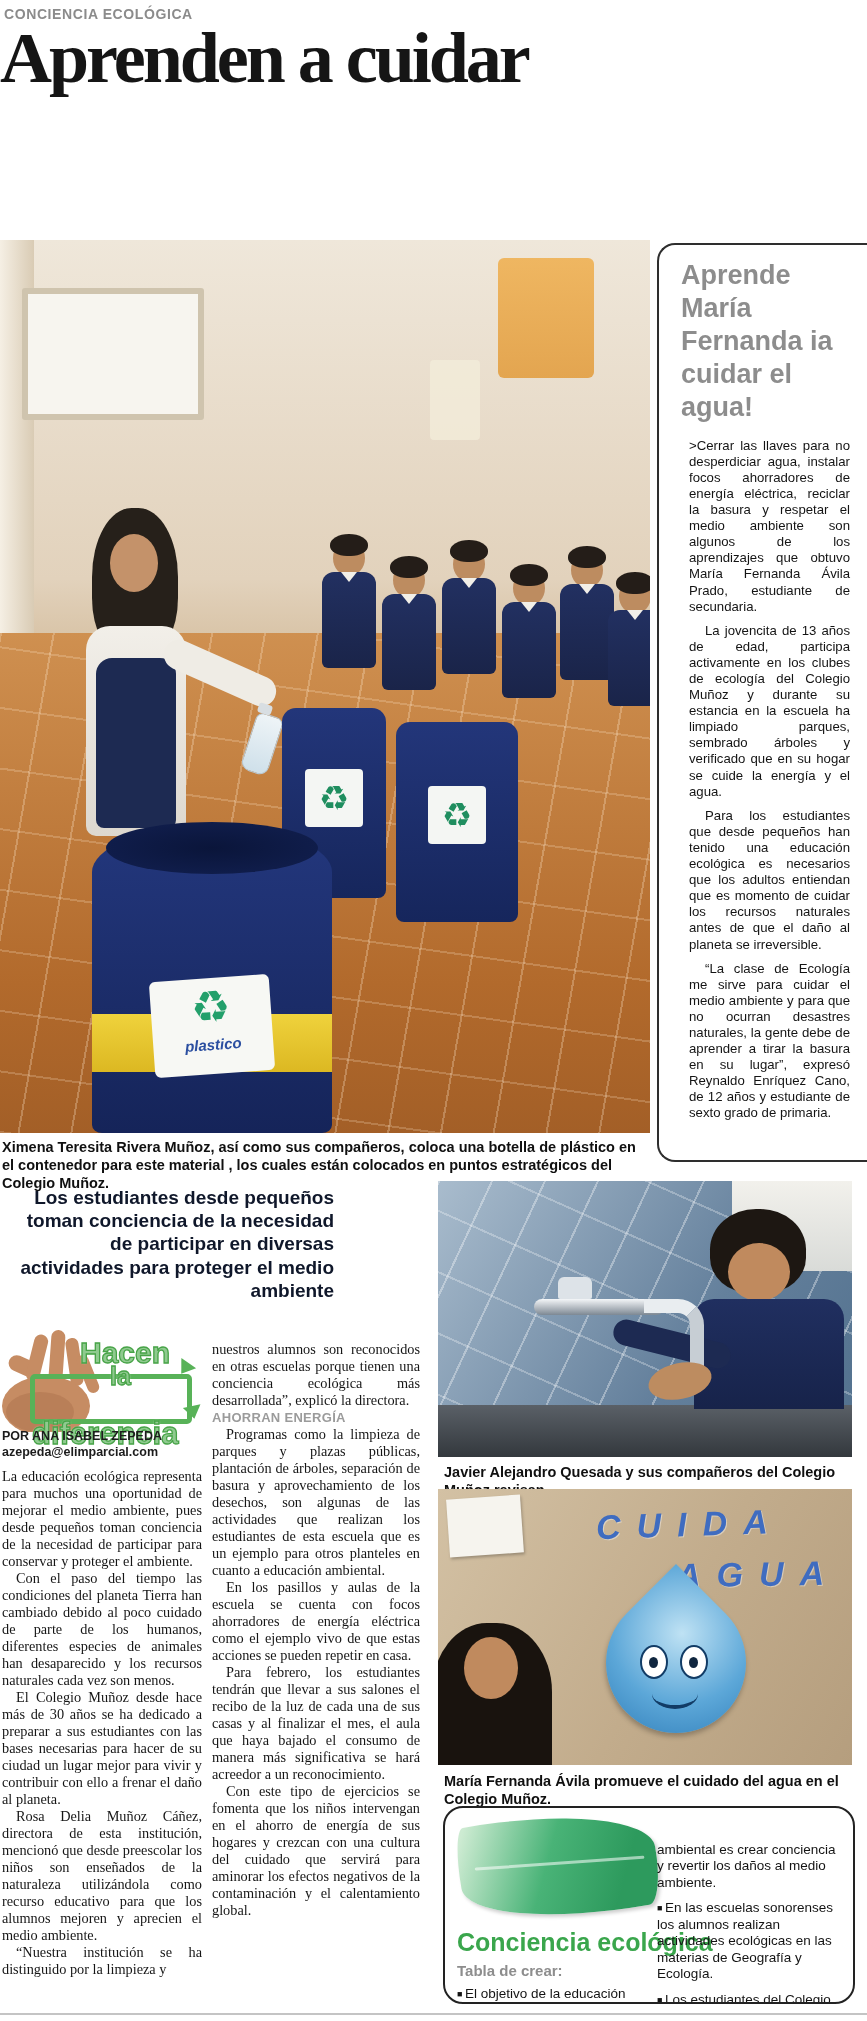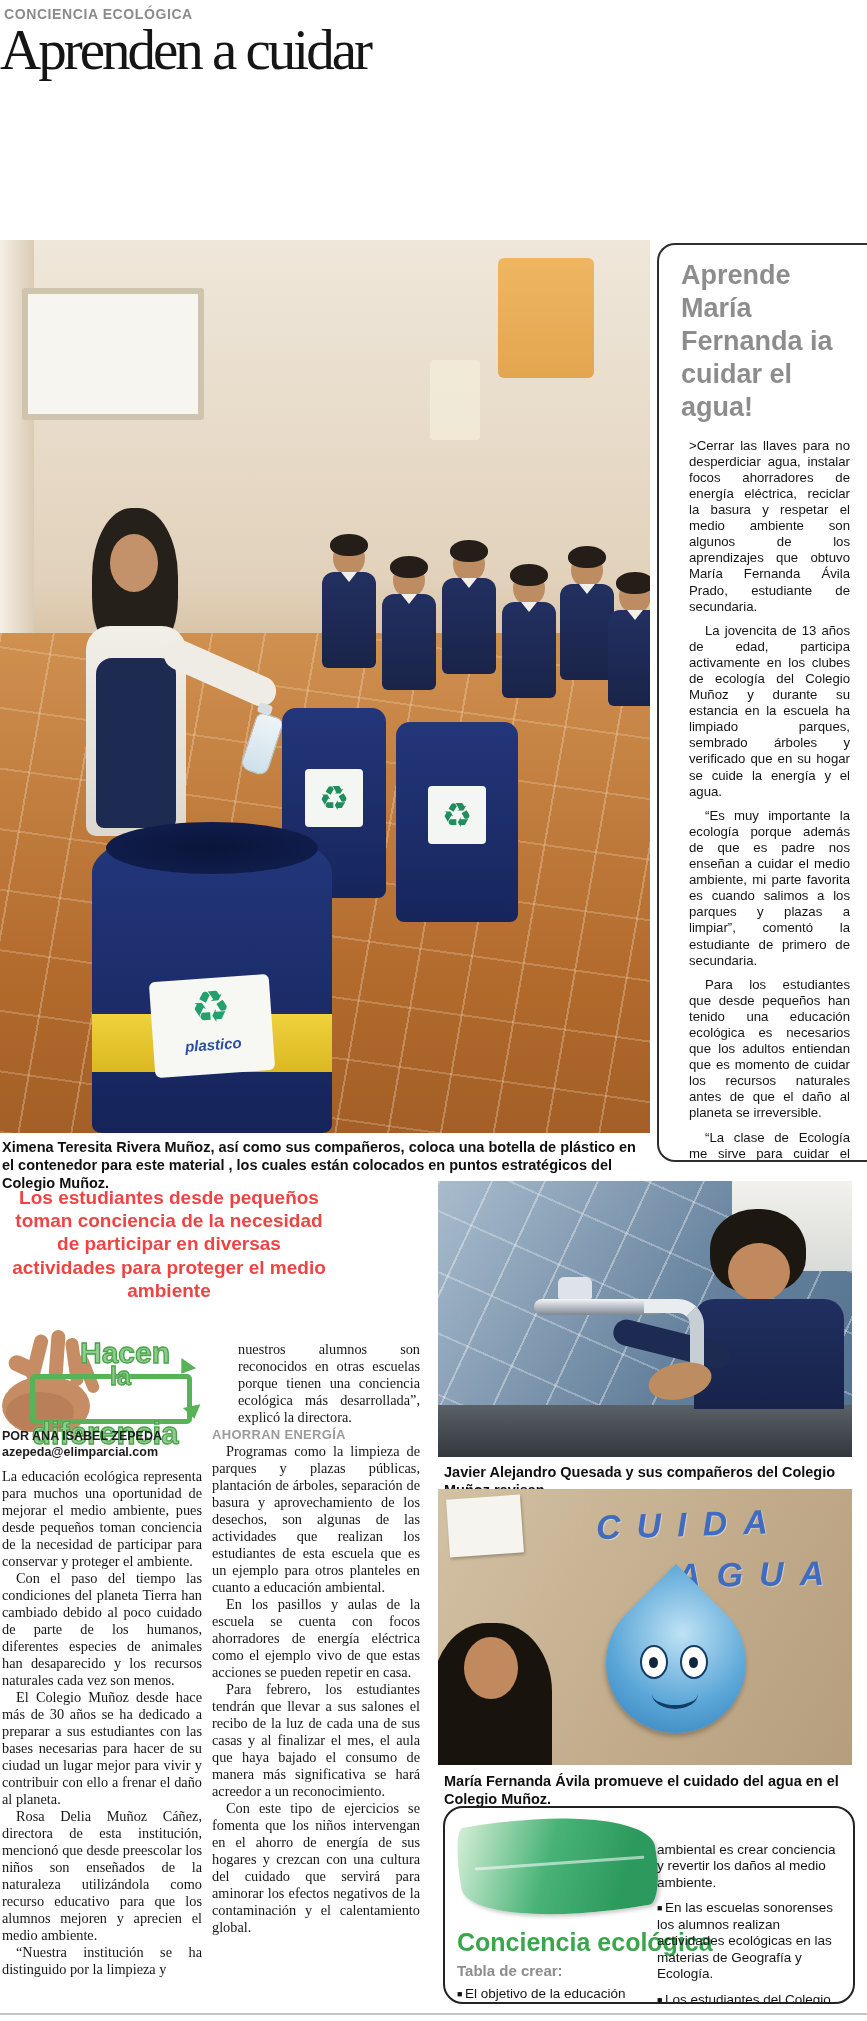--- a/index.html
+++ b/index.html
@@ -2,22 +2,22 @@
 <html><head>
 <meta charset="utf-8">
 <style>
   html,body{margin:0;padding:0;background:#e9e9e9;}
   .page{position:relative;width:867px;height:2021px;background:#fff;overflow:hidden;
         font-family:"Liberation Sans",sans-serif;color:#1a1a1a;}
   .abs{position:absolute;}
 
   
   .kicker{left:4px;top:6px;font-size:14px;font-weight:bold;color:#8b8b8b;letter-spacing:.6px;}
-  .headline{left:0;top:18px;width:860px;font-family:"Liberation Serif",serif;font-weight:normal;
-            font-size:57px;line-height:1.12;letter-spacing:-3px;color:#151515;white-space:nowrap;}
+  .headline{left:0;top:18px;width:860px;font-family:"Liberation Serif",serif;font-weight:bold;
+            font-size:72px;line-height:1.12;letter-spacing:-3px;color:#151515;white-space:nowrap;}
 
   
   .photo-main{left:0;top:240px;width:650px;height:893px;background:linear-gradient(#efe7da 0%,#e2d2bc 38%,#d8c3a6 45%);overflow:hidden;}
   .pm-doorstrip{position:absolute;left:0;top:0;width:34px;height:60%;background:linear-gradient(90deg,#f5efe4,#d9cbb4);}
   .pm-board{position:absolute;left:22px;top:48px;width:170px;height:120px;background:#f7f5ef;border:6px solid #cfc4ae;border-radius:3px;}
   .pm-poster{position:absolute;left:498px;top:18px;width:96px;height:120px;background:linear-gradient(#efae4c,#e29b3a);border-radius:6px;opacity:.85;}
   .pm-poster2{position:absolute;left:430px;top:120px;width:50px;height:80px;background:#f3ecd9;border-radius:4px;opacity:.8;}
   .pm-floor{position:absolute;left:0;top:44%;width:100%;height:56%;
       background:
         repeating-linear-gradient(100deg,rgba(255,235,210,.28) 0 2px,transparent 2px 52px),
@@ -52,22 +52,22 @@
   .sb-p{font-size:13.2px;line-height:1.22;text-align:justify;margin:8px;color:#141414;}
   .sb-p + .sb-p{text-indent:16px;}
 
   
   .cap{font-weight:bold;font-size:14.5px;line-height:1.25;color:#101010;}
   .cap-main{left:2px;top:1138px;width:648px;}
   .cap-a{left:444px;top:1463px;width:412px;}
   .cap-b{left:444px;top:1772px;width:412px;}
 
   
-  .deck{left:4px;top:1186px;width:330px;text-align:center;font-weight:bold;font-size:19px;
-        line-height:1.22;color:#ef4444;}
+  .deck{left:4px;top:1186px;width:330px;text-align:right;font-weight:bold;font-size:19px;
+        line-height:1.22;color:#0f172a;}
 
   
   .hand{left:0;top:1328px;width:104px;height:104px;}
   .logo{left:26px;top:1340px;width:176px;height:82px;}
   .logo .frame{position:absolute;left:4px;top:34px;width:152px;height:40px;border:5px solid #58b258;border-radius:5px;}
   .logo .arr1{position:absolute;left:150px;top:22px;width:0;height:0;border-left:9px solid transparent;border-right:9px solid transparent;border-top:13px solid #58b258;transform:rotate(35deg);}
   .logo .arr2{position:absolute;left:158px;top:66px;width:0;height:0;border-left:9px solid transparent;border-right:9px solid transparent;border-top:13px solid #58b258;transform:rotate(-12deg);}
   .logo span{position:absolute;font-weight:bold;color:#8fca8f;-webkit-text-stroke:1.3px #47a347;
              text-shadow:0 0 2px #fff;white-space:nowrap;}
   .logo .w1{left:54px;top:-4px;font-size:30px;}
@@ -76,21 +76,21 @@
 
   
   .byline{left:2px;top:1429px;font-size:12.5px;font-weight:bold;line-height:1.25;color:#1c1c1c;}
   .bodycol{font-family:"Liberation Serif",serif;font-size:14.3px;line-height:17px;text-align:justify;color:#161616;}
   .bodycol p{margin:0;}
   .bodycol p + p{text-indent:14px;}
   .col1{left:2px;top:1468px;width:200px;height:548px;overflow:hidden;}
   .col2{left:212px;top:1341px;width:208px;height:676px;overflow:hidden;}
   .subhead{font-family:"Liberation Sans",sans-serif;font-size:13px;font-weight:bold;color:#9b9b9b;
            letter-spacing:.3px;margin:10px 0 4px;text-indent:0 !important;}
-  .col2 .intro{text-indent:0;margin-left:26px;}
+  .col2 .intro{text-indent:0;}
   .col2 .after-sub{text-indent:14px;}
 
   
   .photo-a{left:438px;top:1181px;width:414px;height:276px;overflow:hidden;
       background:
         repeating-linear-gradient(115deg,rgba(255,255,255,.35) 0 2px,transparent 2px 48px),
         repeating-linear-gradient(24deg,rgba(255,255,255,.28) 0 2px,transparent 2px 56px),
         linear-gradient(125deg,#a9bccd,#64809c 60%,#51708d);}
   .pa-white{position:absolute;right:0;top:0;width:120px;height:90px;background:linear-gradient(#f2f1ec,#d9dbd8);}
   .pa-counter{position:absolute;left:0;bottom:0;width:100%;height:52px;background:linear-gradient(#5a6067,#33383d);}
@@ -202,21 +202,20 @@
       </div>
     </div>
   </div>
 
   <div class="abs sidebar">
     <div class="sb-title">Aprende María Fernanda ia cuidar el agua!</div>
     <div>
 
     <p class="sb-p">&gt;Cerrar las llaves para no desperdiciar agua, instalar focos ahorradores de energía eléctrica, reciclar la basura y respetar el medio ambiente son algunos de los aprendizajes que obtuvo María Fernanda Ávila Prado, estudiante de secundaria.</p>
         <p class="sb-p">La jovencita de 13 años de edad, participa activamente en los clubes de ecología del Colegio Muñoz y durante su estancia en la escuela ha limpiado parques, sembrado árboles y verificado que en su hogar se cuide la energía y el agua.</p>
-        <p class="sb-p">“Es muy importante la ecología porque además de que es padre nos enseñan a cuidar el medio ambiente, mi parte favorita es cuando salimos a los parques y plazas a limpiar”, comentó la estudiante de primero de secundaria.</p>
         <p class="sb-p">Para los estudiantes que desde pequeños han tenido una educación ecológica es necesarios que los adultos entiendan que es momento de cuidar los recursos naturales antes de que el daño al planeta se irreversible.</p>
         <p class="sb-p">“La clase de Ecología me sirve para cuidar el medio ambiente y para que no ocurran desastres naturales, la gente debe de aprender a tirar la basura en su lugar”, expresó Reynaldo Enríquez Cano, de 12 años y estudiante de sexto grado de primaria.</p>
       </div>
   </div>
 
   <div class="abs cap cap-main">Ximena Teresita Rivera Muñoz, así como sus compañeros, coloca una botella de plástico en el contenedor para este material , los cuales están colocados en puntos estratégicos del Colegio Muñoz.</div>
 
   <div class="abs deck">Los estudiantes desde pequeños toman conciencia de la necesidad de participar en diversas actividades para proteger el medio ambiente</div>
 
   <div class="abs hand">

